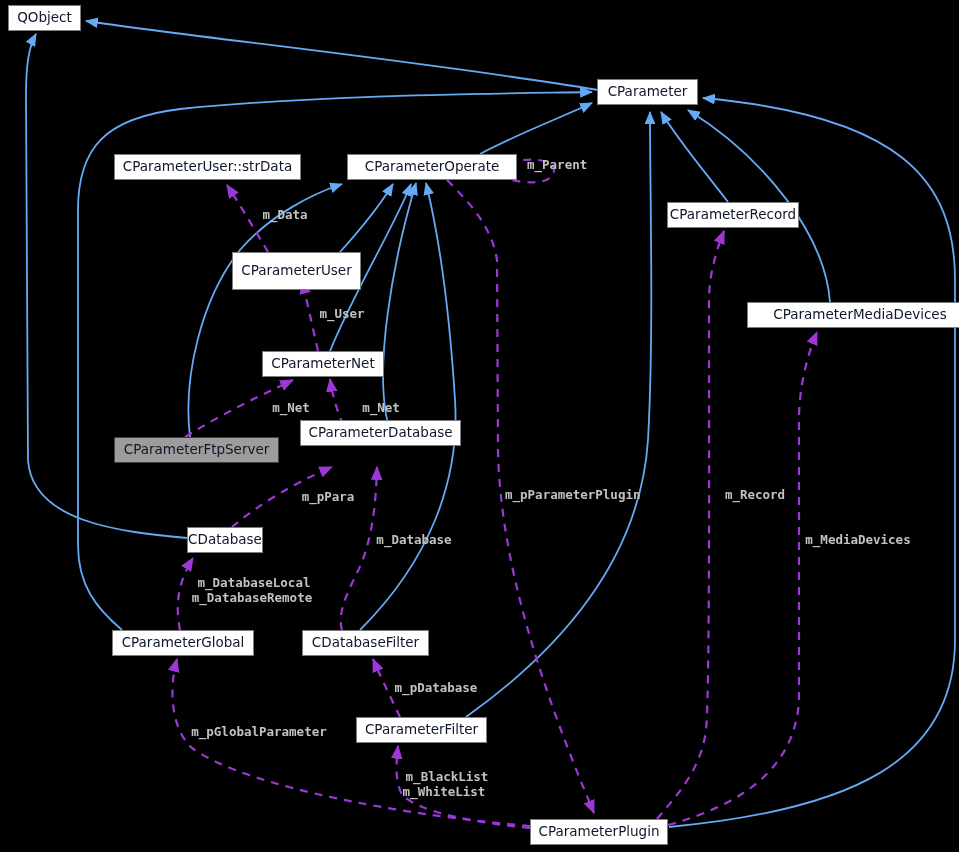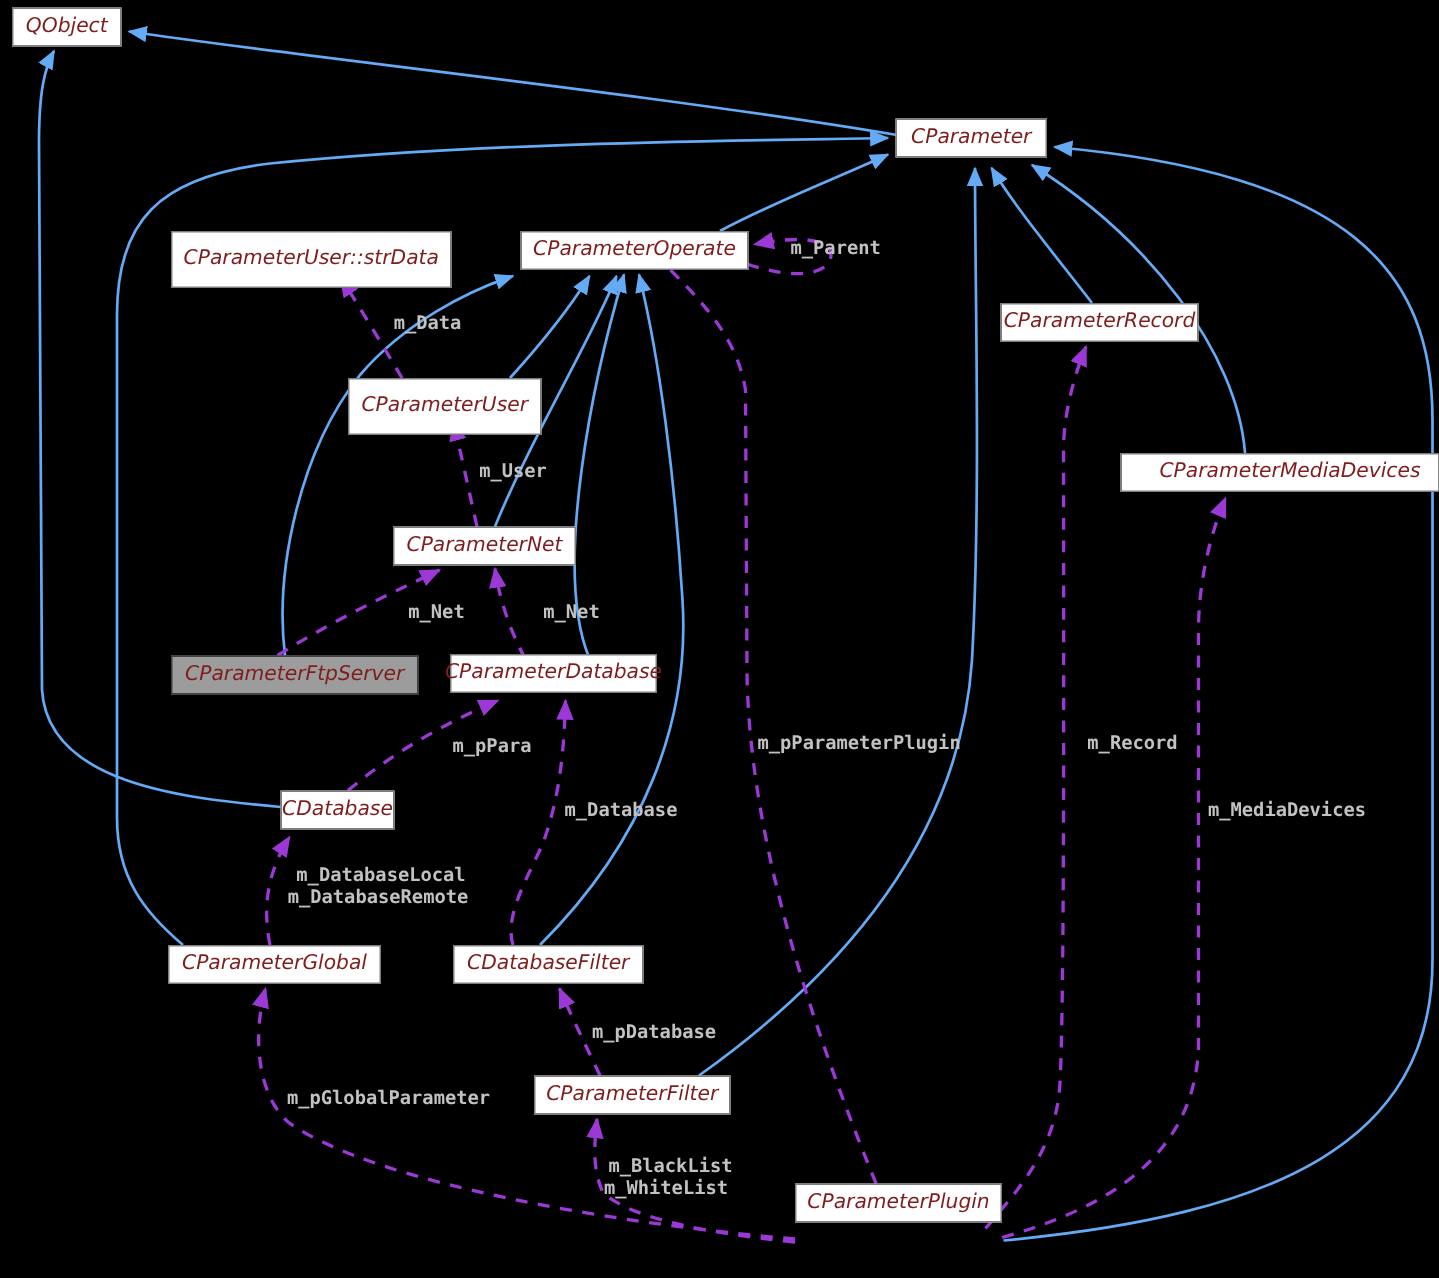--- a/index.html
+++ b/index.html
@@ -1,22 +1,22 @@
 <!DOCTYPE html>
 <html><head>
 <meta charset="utf-8">
 <style>
   html,body{margin:0;padding:0;background:#000;width:959px;height:852px;overflow:hidden;}
   #stage{position:relative;width:959px;height:852px;background:#000;font-family:"DejaVu Sans","Liberation Sans",sans-serif;}
   #edges{position:absolute;left:0;top:0;z-index:1;}
   .node{
     position:absolute;box-sizing:border-box;z-index:2;
-    background:#ffffff;border:1.4px solid #7d7d7d;color:#7f1d1d;
+    background:#ffffff;border:1.4px solid #7d7d7d;color:#0f172a;
     display:flex;align-items:center;justify-content:center;
-    font-size:13.5px;line-height:1;white-space:nowrap;cursor:pointer;font-style:italic;
+    font-size:13.5px;line-height:1;white-space:nowrap;cursor:pointer;
   }
   .node.highlight{background:#9c9c9c;border-color:#3f3f3f;}
   .edge-label{
     font-family:"DejaVu Sans Mono","Liberation Mono",monospace;
     font-size:12.5px;font-weight:bold;fill:#c2c2c2;
   }
   .edge{fill:none;}
   .edge.inherit{stroke:#64aaf5;stroke-width:1.8;}
   .edge.member{stroke:#9c38d6;stroke-width:2.2;stroke-dasharray:8 7;}
 </style>
@@ -77,27 +77,27 @@
     <text class="edge-label" x="436" y="692" text-anchor="middle">m_pDatabase</text>
     <text class="edge-label" x="447" y="781" text-anchor="middle">m_BlackList</text>
     <text class="edge-label" x="444" y="796" text-anchor="middle">m_WhiteList</text>
     <text class="edge-label" x="505" y="499" text-anchor="start">m_pParameterPlugin</text>
     <text class="edge-label" x="755" y="499" text-anchor="middle">m_Record</text>
     <text class="edge-label" x="858" y="544" text-anchor="middle">m_MediaDevices</text>
   </svg>
 
   <div class="node" style="left:8px;top:5px;width:73px;height:26px">QObject</div>
   <div class="node" style="left:597px;top:79px;width:101px;height:26px">CParameter</div>
-  <div class="node" style="left:114px;top:154px;width:187px;height:38px">CParameterUser::strData</div>
-  <div class="node" style="left:347px;top:154px;width:152px;height:26px">CParameterOperate</div>
+  <div class="node" style="left:114px;top:154px;width:187px;height:26px">CParameterUser::strData</div>
+  <div class="node" style="left:347px;top:154px;width:170px;height:26px">CParameterOperate</div>
   <div class="node" style="left:667px;top:202px;width:132px;height:26px">CParameterRecord</div>
   <div class="node" style="left:747px;top:302px;width:226px;height:26px">CParameterMediaDevices</div>
   <div class="node" style="left:232px;top:252px;width:129px;height:38px">CParameterUser</div>
   <div class="node" style="left:262px;top:351px;width:122px;height:26px">CParameterNet</div>
   <div class="node highlight" style="left:114px;top:437px;width:165px;height:26px">CParameterFtpServer</div>
-  <div class="node" style="left:300px;top:436px;width:138px;height:26px">CParameterDatabase</div>
+  <div class="node" style="left:300px;top:420px;width:161px;height:26px">CParameterDatabase</div>
   <div class="node" style="left:187px;top:527px;width:76px;height:26px">CDatabase</div>
   <div class="node" style="left:112px;top:630px;width:142px;height:26px">CParameterGlobal</div>
   <div class="node" style="left:302px;top:630px;width:127px;height:26px">CDatabaseFilter</div>
   <div class="node" style="left:356px;top:717px;width:131px;height:26px">CParameterFilter</div>
-  <div class="node" style="left:530px;top:789px;width:138px;height:26px">CParameterPlugin</div>
+  <div class="node" style="left:530px;top:819px;width:138px;height:26px">CParameterPlugin</div>
 
 </div>
 
 </body></html>

